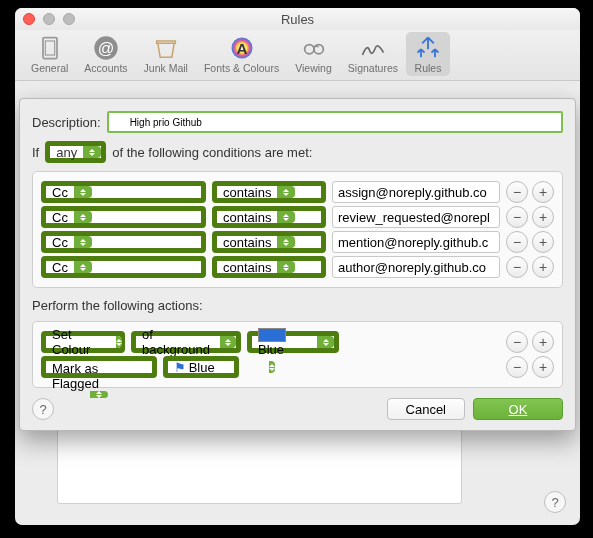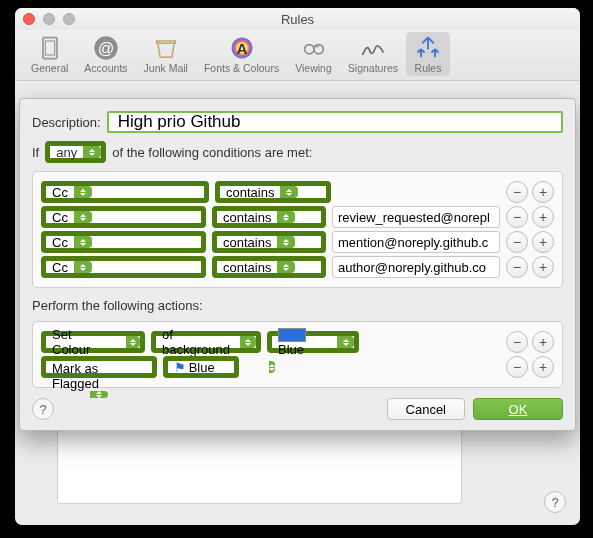--- a/index.html
+++ b/index.html
@@ -11,21 +11,21 @@
   .tl-min { background: #bdbdbd; border: 1px solid #a8a8a8; }
   .tl-max { background: #bdbdbd; border: 1px solid #a8a8a8; }
   .title { position: absolute; left: 0; right: 0; text-align: center; font-size: 13px; color: #4a4a4a; pointer-events: none; }
   .toolbar { display: flex; padding: 2px 8px 4px 8px; border-bottom: 1px solid #c9c9c9; background: linear-gradient(#f0f0f0,#e4e4e4); }
   .tb-item { display: flex; flex-direction: column; align-items: center; padding: 2px 8px; font-size: 10.5px; color: #6f6f6f; border-radius: 5px; }
   .tb-item.active { background: #d4d4d4; }
   .tb-item svg { width: 28px; height: 28px; }
   .sheet { position: absolute; left: 4px; top: 90px; right: 4px; background: #ececec; border: 1px solid #b8b8b8; border-radius: 4px; padding: 12px 12px 10px 12px; box-shadow: 0 10px 24px rgba(0,0,0,.35); }
   .row { display: flex; align-items: center; gap: 6px; font-size: 13px; color: #333; margin-bottom: 8px; }
   .label { font-size: 13px; color: #333; }
-  input[type=text].desc { flex: 1; height: 22px; font-size: 17px; padding: 2px 9px; border: 2px solid #7bbf4f; border-radius: 2px; outline: none; }
+  input[type=text].desc { flex: 1; height: 22px; font-size: 10px; padding: 2px 21px; border: 2px solid #7bbf4f; border-radius: 2px; outline: none; }
   input[type=text].val { height: 22px; font-size: 13px; padding: 2px 5px; border: 1px solid #c8c8c8; border-radius: 3px; width: 168px; background: #fff; }
   .select { display: inline-flex; align-items: center; height: 22px; background: #fff; border: 5px solid #4d7c0f; border-radius: 4px; font-size: 13px; position: relative; }
   .select .txt { padding: 0 6px; }
   .select .arrow { width: 18px; height: 100%; background: #6faf3a; border-top-right-radius: 4px; border-bottom-right-radius: 4px; display: flex; flex-direction: column; align-items: center; justify-content: center; }
   .select .arrow::before { content: ""; border-left: 3px solid transparent; border-right: 3px solid transparent; border-bottom: 3px solid #fff; margin-bottom: 1px;}
   .select .arrow::after { content: ""; border-left: 3px solid transparent; border-right: 3px solid transparent; border-top: 3px solid #fff; }
   .cond-block, .act-block { border: 1px solid #cfcfcf; border-radius: 5px; background: #fafafa; padding: 6px 8px; margin-bottom: 10px; }
   .cond-row { display: flex; align-items: center; gap: 6px; margin: 3px 0; }
   .circ-btn { width: 22px; height: 22px; border-radius: 50%; border: 1px solid #bdbdbd; background: linear-gradient(#fdfdfd,#ececec); display: flex; align-items: center; justify-content: center; font-size: 14px; color: #555; cursor: pointer; }
   .circ-group { display: flex; gap: 4px; margin-left: auto; }
@@ -33,21 +33,21 @@
   .flag-icon { color: #2b6fd6; margin-right: 3px; }
   .footer { display: flex; align-items: center; gap: 8px; margin-top: 6px; }
   .help { width: 22px; height: 22px; border-radius: 50%; border: 1px solid #bfbfbf; background: #f7f7f7; color: #666; font-size: 13px; display: flex; align-items: center; justify-content: center; }
   .btn { height: 22px; padding: 0 18px; font-size: 13px; border-radius: 4px; border: 1px solid #bfbfbf; background: linear-gradient(#fdfdfd,#f1f1f1); cursor: pointer; }
   .btn.primary { background: linear-gradient(#82c551,#6cb23a); border: 1px solid #58a02a; color: #fff; font-weight: 500; min-width: 90px; text-decoration: underline; }
   .rules-area { position: absolute; left: 42px; top: 418px; width: 405px; height: 78px; background: #fff; border: 1px solid #d0d0d0; border-radius: 3px; }
   .bottom-help { position: absolute; right: 14px; bottom: 12px; width: 22px; height: 22px; border-radius: 50%; border: 1px solid #bfbfbf; background: #f7f7f7; color: #666; font-size: 13px; display: flex; align-items: center; justify-content: center; }
   .spacer { flex: 1; }
   .w-cc { width: 168px; }
   .w-contains { width: 116px; }
-  .w-setcolour { width: 104px; gap: 20px; }
+  .w-setcolour { width: 84px; gap: 20px; }
   .w-ofbg { width: 110px; }
   .w-blue { width: 92px; }
   .w-flag { width: 116px; flex-direction: column; }
   .w-flagblue { width: 76px; gap: 48px; }
 </style>
 </head>
 <body>
 
 <div class="window">
   <div class="titlebar">
@@ -137,20 +137,21 @@
     <div class="cond-block">
       <div class="cond-row">
         <div class="select w-cc">
             <span class="txt">Cc</span>
             <div class="arrow"></div>
           </div>
         <div class="select w-contains">
             <span class="txt">contains</span>
             <div class="arrow"></div>
           </div>
+        <input type="text" class="val" value="assign@noreply.github.co" style="">
         <div class="circ-group">
           <div class="circ-btn">−</div>
           <div class="circ-btn">+</div>
         </div>
       </div>
       <div class="cond-row">
         <div class="select w-cc">
             <span class="txt">Cc</span>
             <div class="arrow"></div>
           </div>

